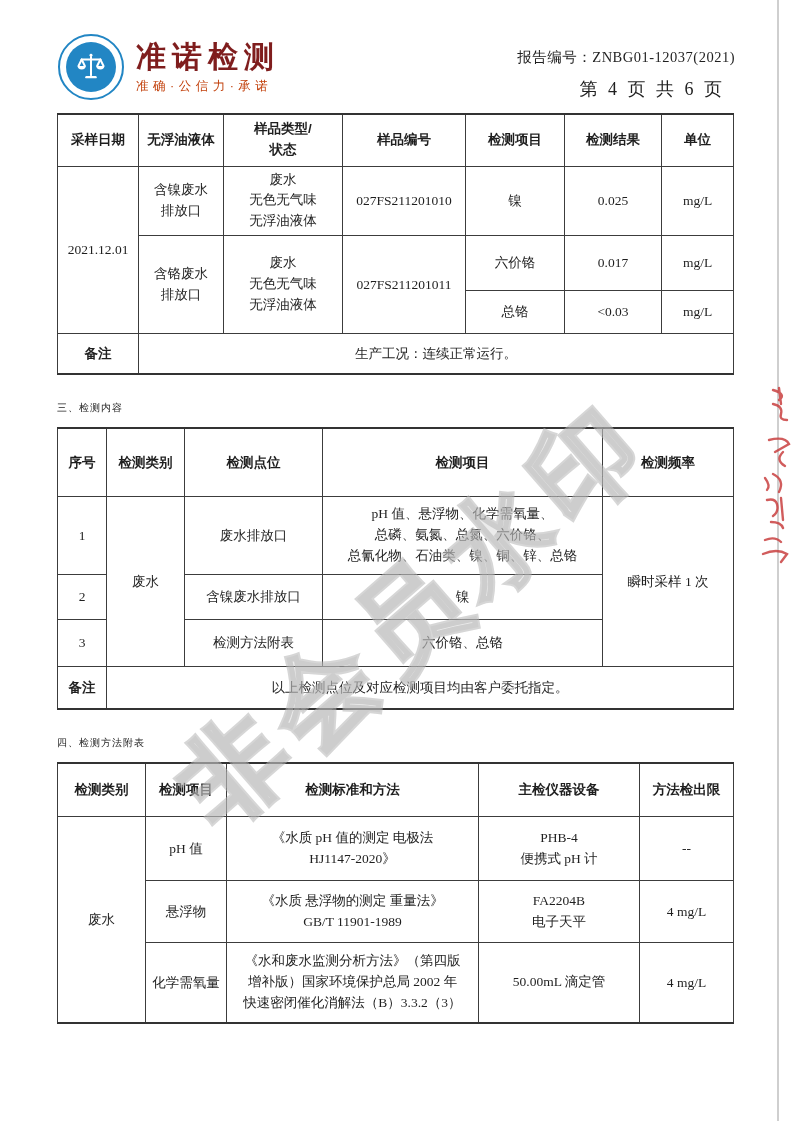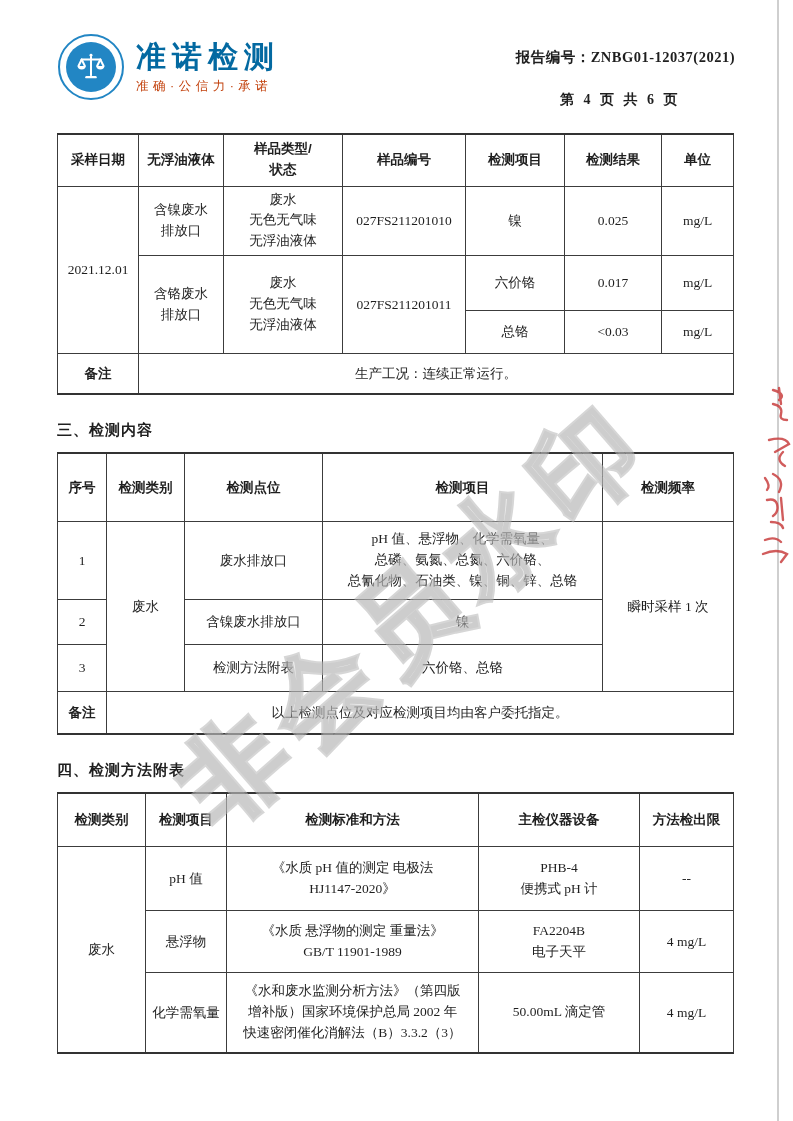--- a/index.html
+++ b/index.html
@@ -24,54 +24,54 @@
     box-sizing: border-box;
   }
   .logo-inner {
     width: 50px; height: 50px; border-radius: 50%;
     background: #2286c4;
     display: flex; align-items: center; justify-content: center;
   }
   .brand-text { display: flex; flex-direction: column; }
   .brand-name {
     font-family: "Liberation Sans", "DejaVu Sans", sans-serif;
-    font-size: 30px; font-weight: bold; color: #0369a1; letter-spacing: 6px;
+    font-size: 30px; font-weight: bold; color: #7f1d1d; letter-spacing: 6px;
     line-height: 1.1;
   }
   .brand-tagline {
     font-family: "Liberation Sans", "DejaVu Sans", sans-serif;
     font-size: 12.5px; color: #c2410c; letter-spacing: 4.5px; margin-top: 5px;
   }
-  .report-meta { text-align: center; padding-top: 14px; font-weight: bold; }
+  .report-meta { text-align: right; padding-top: 14px; }
   .report-no { font-size: 14.5px; letter-spacing: 0.5px; }
-  .page-indicator { font-size: 14px; margin-top: 24px; letter-spacing: 3px; padding-right: 10px; }
+  .page-indicator { font-size: 18px; margin-top: 10px; letter-spacing: 3px; padding-right: 10px; }
 
   
   .tbl {
     border-collapse: collapse; table-layout: fixed;
     margin-left: 57px; width: 676px;
     background: transparent;
   }
   .tbl th, .tbl td {
     border: 1px solid #3c3c3c;
     text-align: center; vertical-align: middle;
     font-size: 13.5px; padding: 3px 4px;
     overflow: hidden;
   }
   .tbl { border-top: 2px solid #333; border-bottom: 2px solid #333; }
   .tbl th {
     font-family: "Liberation Sans", "DejaVu Sans", sans-serif;
     font-weight: bold; font-size: 13.5px;
   }
   .preline { white-space: pre-line; line-height: 1.55; }
   .note-cell { text-align: left; padding-left: 14px; }
-  .t1 { margin-top: 24px; }
+  .t1 { margin-top: 12px; }
   .section-title {
     font-family: "Liberation Sans", "DejaVu Sans", sans-serif;
-    font-weight: bold; font-size: 15px; letter-spacing: 1px;
+    font-weight: normal; font-size: 10px; letter-spacing: 1px;
     margin: 26px 0 12px 57px;
   }
   
   .watermark {
     position: absolute; left: 110px; top: 545px; width: 610px;
     text-align: center;
     font-family: "Liberation Sans", "DejaVu Sans", sans-serif;
     font-size: 104px; font-weight: bold; letter-spacing: 12px;
     color: rgba(190,190,190,0.30);
     -webkit-text-stroke: 4px rgba(180,180,180,0.55);

